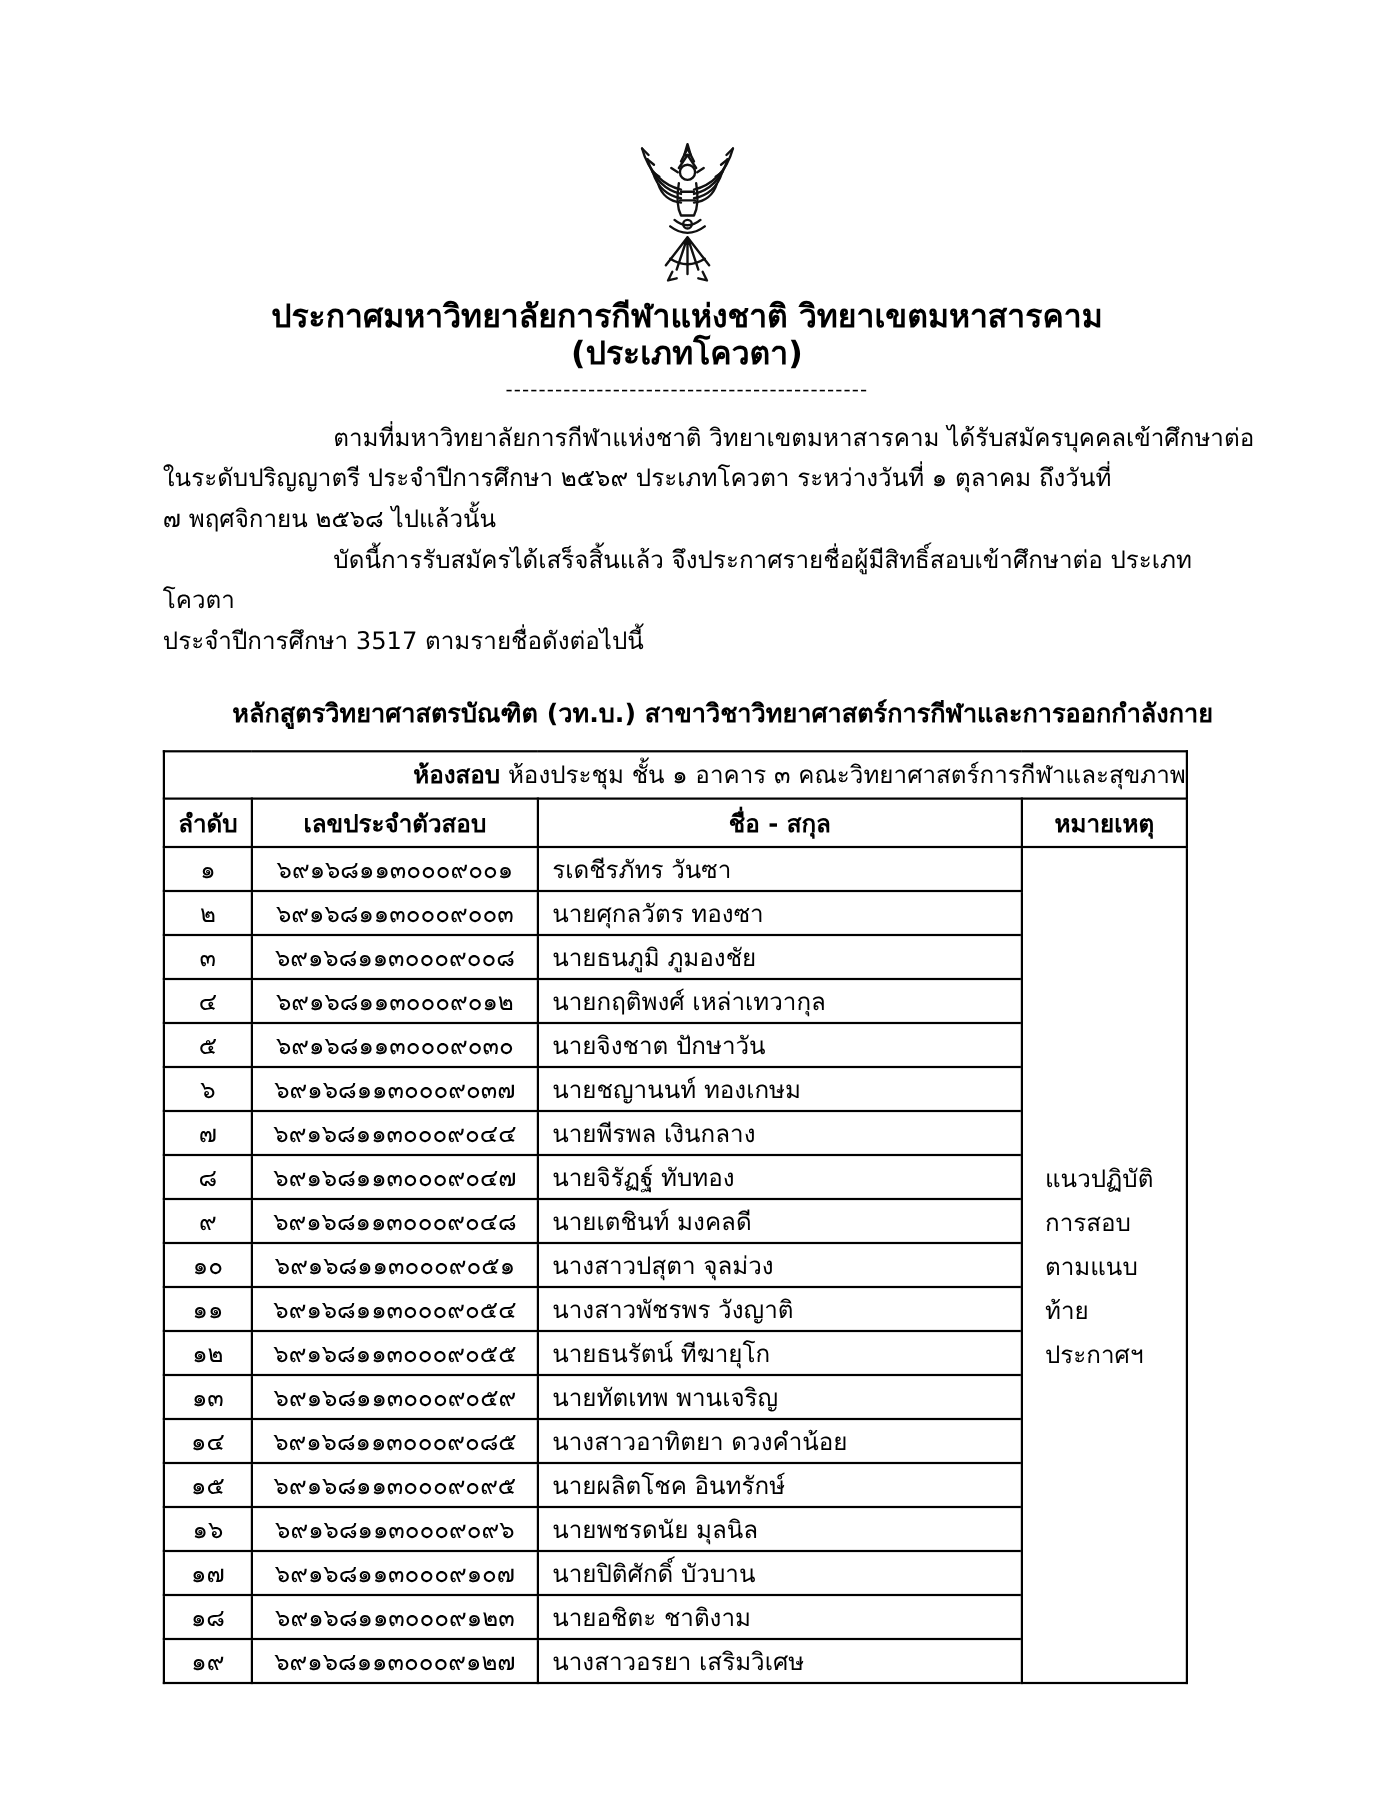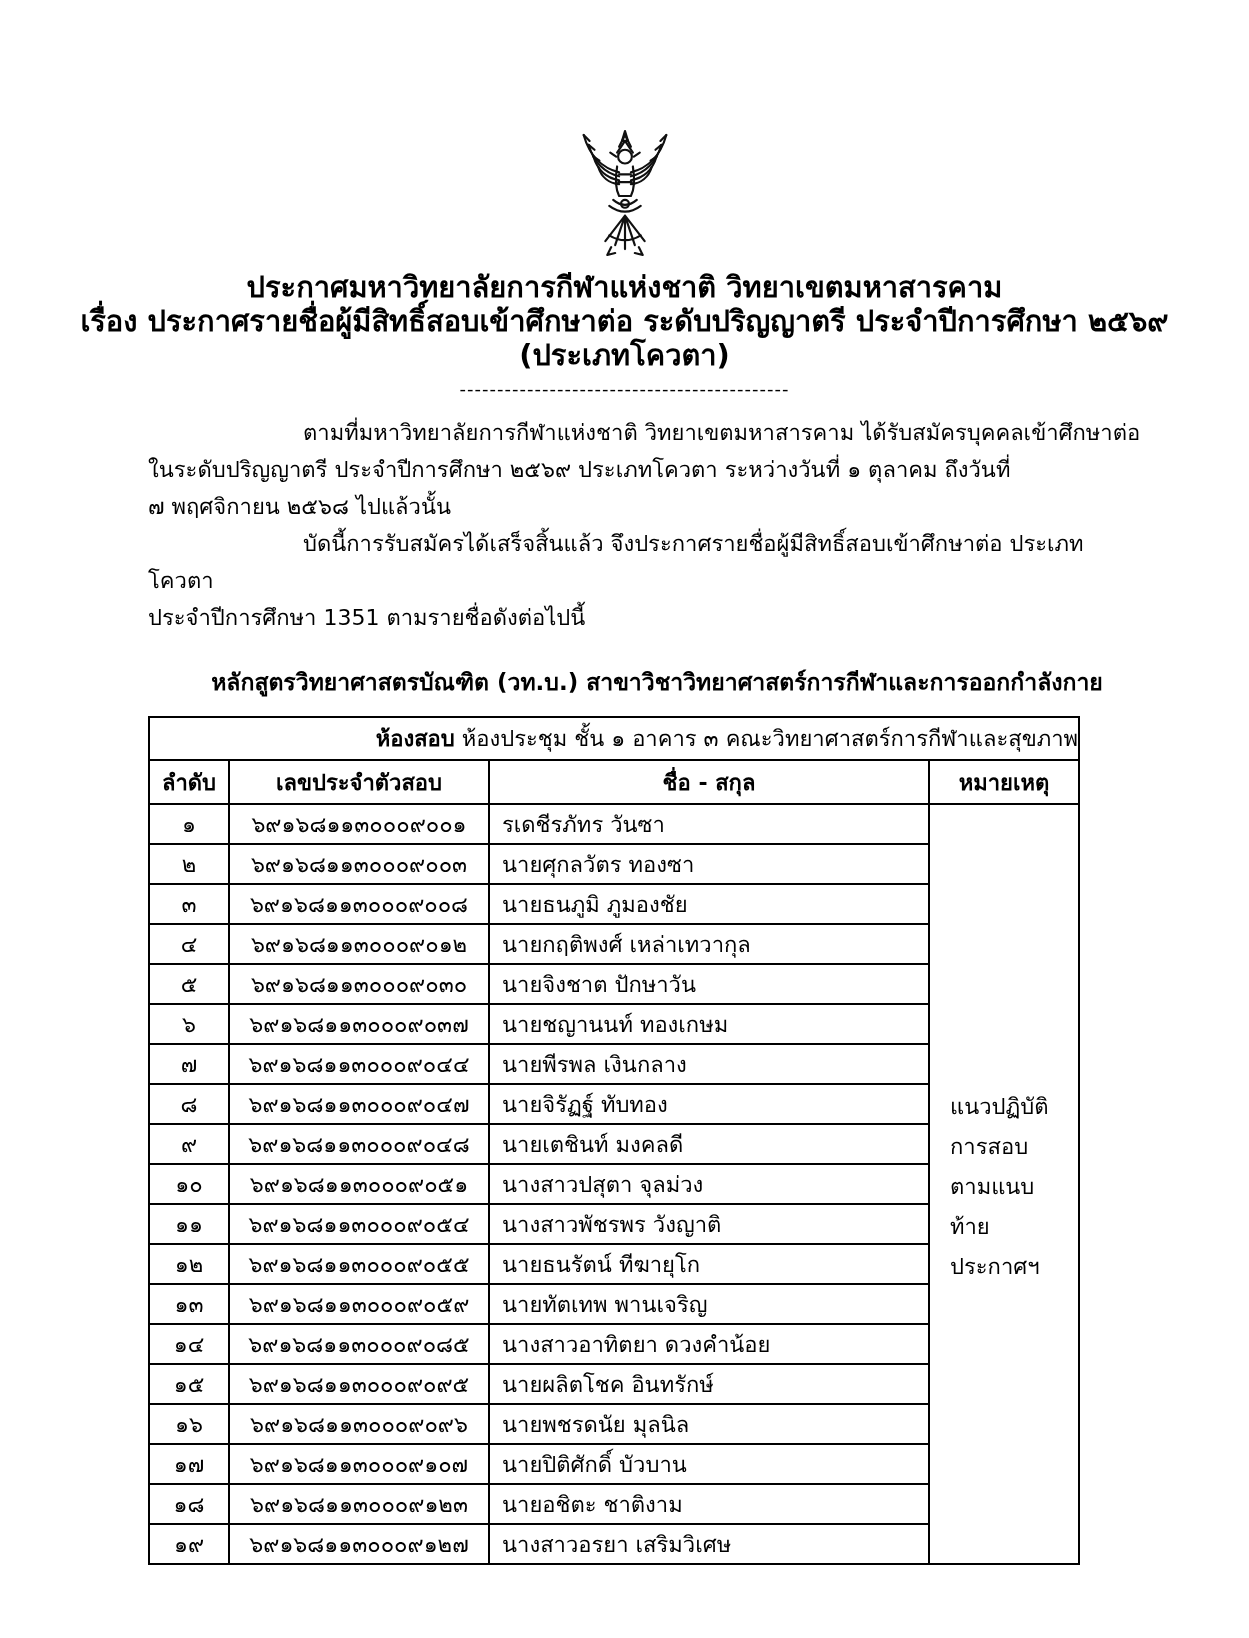--- a/index.html
+++ b/index.html
@@ -122,32 +122,31 @@
 
       <path d="M60 90 L40 116 M60 90 L50 120 M60 90 L60 124 M60 90 L70 120 M60 90 L80 116"></path>
       <path d="M44 110 Q60 120 76 110"></path>
 
       <path d="M46 122 L42 130 L50 128 M74 122 L78 130 L70 128"></path>
     </svg>
   </div>
 
   <div class="title-block">
     <div class="title-line">ประกาศมหาวิทยาลัยการกีฬาแห่งชาติ วิทยาเขตมหาสารคาม</div>
-    <div class="title-line">เรื่อง ประกาศรายชื่อผู้มีสิทธิ์สอบเข้าศึกษาต่อ ระดับปริญญาตรี ประจำปีการศึกษา ๒๕๖๙</div>
     <div class="title-line">(ประเภทโควตา)</div>
   </div>
 
   <div class="separator">--------------------------------------------</div>
 
   <div class="content">
     <div class="para para-1">ตามที่มหาวิทยาลัยการกีฬาแห่งชาติ วิทยาเขตมหาสารคาม ได้รับสมัครบุคคลเข้าศึกษาต่อ
 ในระดับปริญญาตรี ประจำปีการศึกษา ๒๕๖๙ ประเภทโควตา ระหว่างวันที่ ๑ ตุลาคม ถึงวันที่
 ๗ พฤศจิกายน ๒๕๖๘ ไปแล้วนั้น</div>
     <div class="para para-2">บัดนี้การรับสมัครได้เสร็จสิ้นแล้ว จึงประกาศรายชื่อผู้มีสิทธิ์สอบเข้าศึกษาต่อ ประเภทโควตา
-ประจำปีการศึกษา 1351 ตามรายชื่อดังต่อไปนี้</div>
+ประจำปีการศึกษา 3517 ตามรายชื่อดังต่อไปนี้</div>
 
     <div class="program-heading">หลักสูตรวิทยาศาสตรบัณฑิต (วท.บ.)  สาขาวิชาวิทยาศาสตร์การกีฬาและการออกกำลังกาย</div>
 
     <table class="exam-table">
       <colgroup>
         <col class="col-no">
           <col class="col-id">
           <col class="col-name">
           <col class="col-remark">
       </colgroup>

